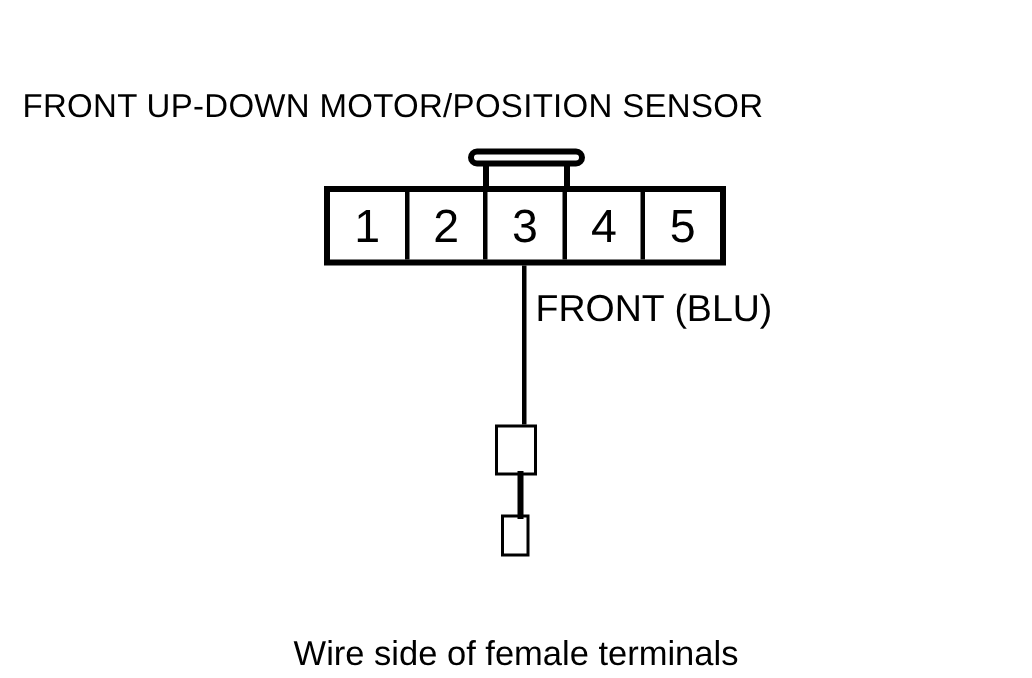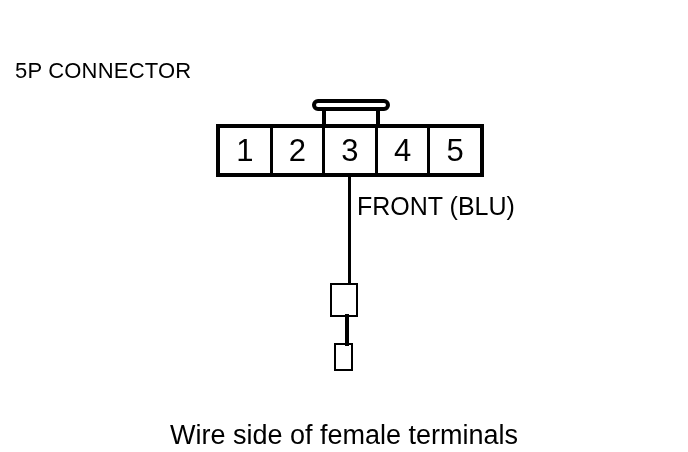--- a/index.html
+++ b/index.html
@@ -136,30 +136,30 @@
     background: transparent;
   }
 
   
   #caption {
     position: absolute;
     left: 0;
     top: 421px;
     width: 688px;
     text-align: center;
-    font-size: 27px;
+    font-size: 23px;
     line-height: 28px;
     white-space: pre;
   }
 </style>
 </head>
 <body>
 
 <div id="title-block">
-  <span class="title-line">5P CONNECTOR</span>
+  <span class="title-line">FRONT UP-DOWN MOTOR/POSITION SENSOR</span>
 </div>
 
 <div id="connector-assembly">
 
   <div id="latch-tab"></div>
   <div class="latch-wall" id="latch-wall-left"></div>
   <div class="latch-wall" id="latch-wall-right"></div>
 
   <div id="connector-body">
     <div class="cavity">

